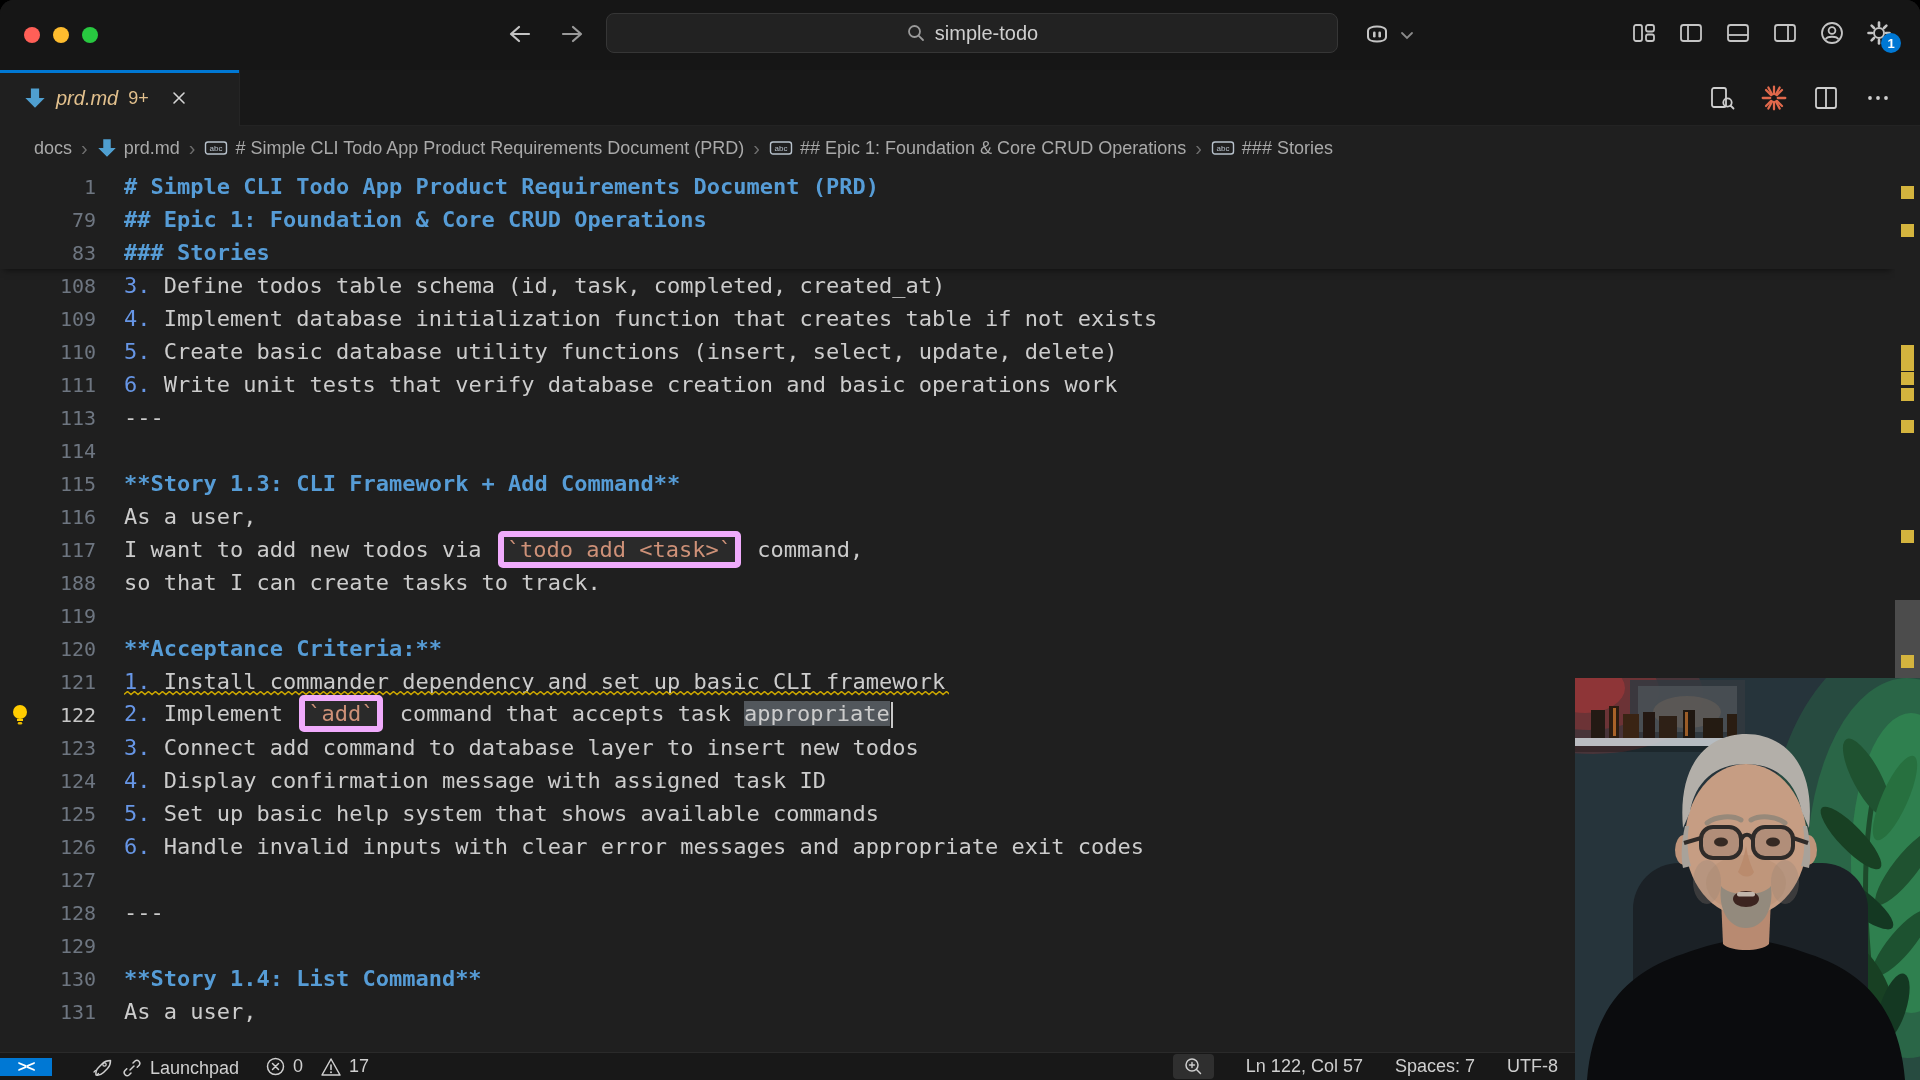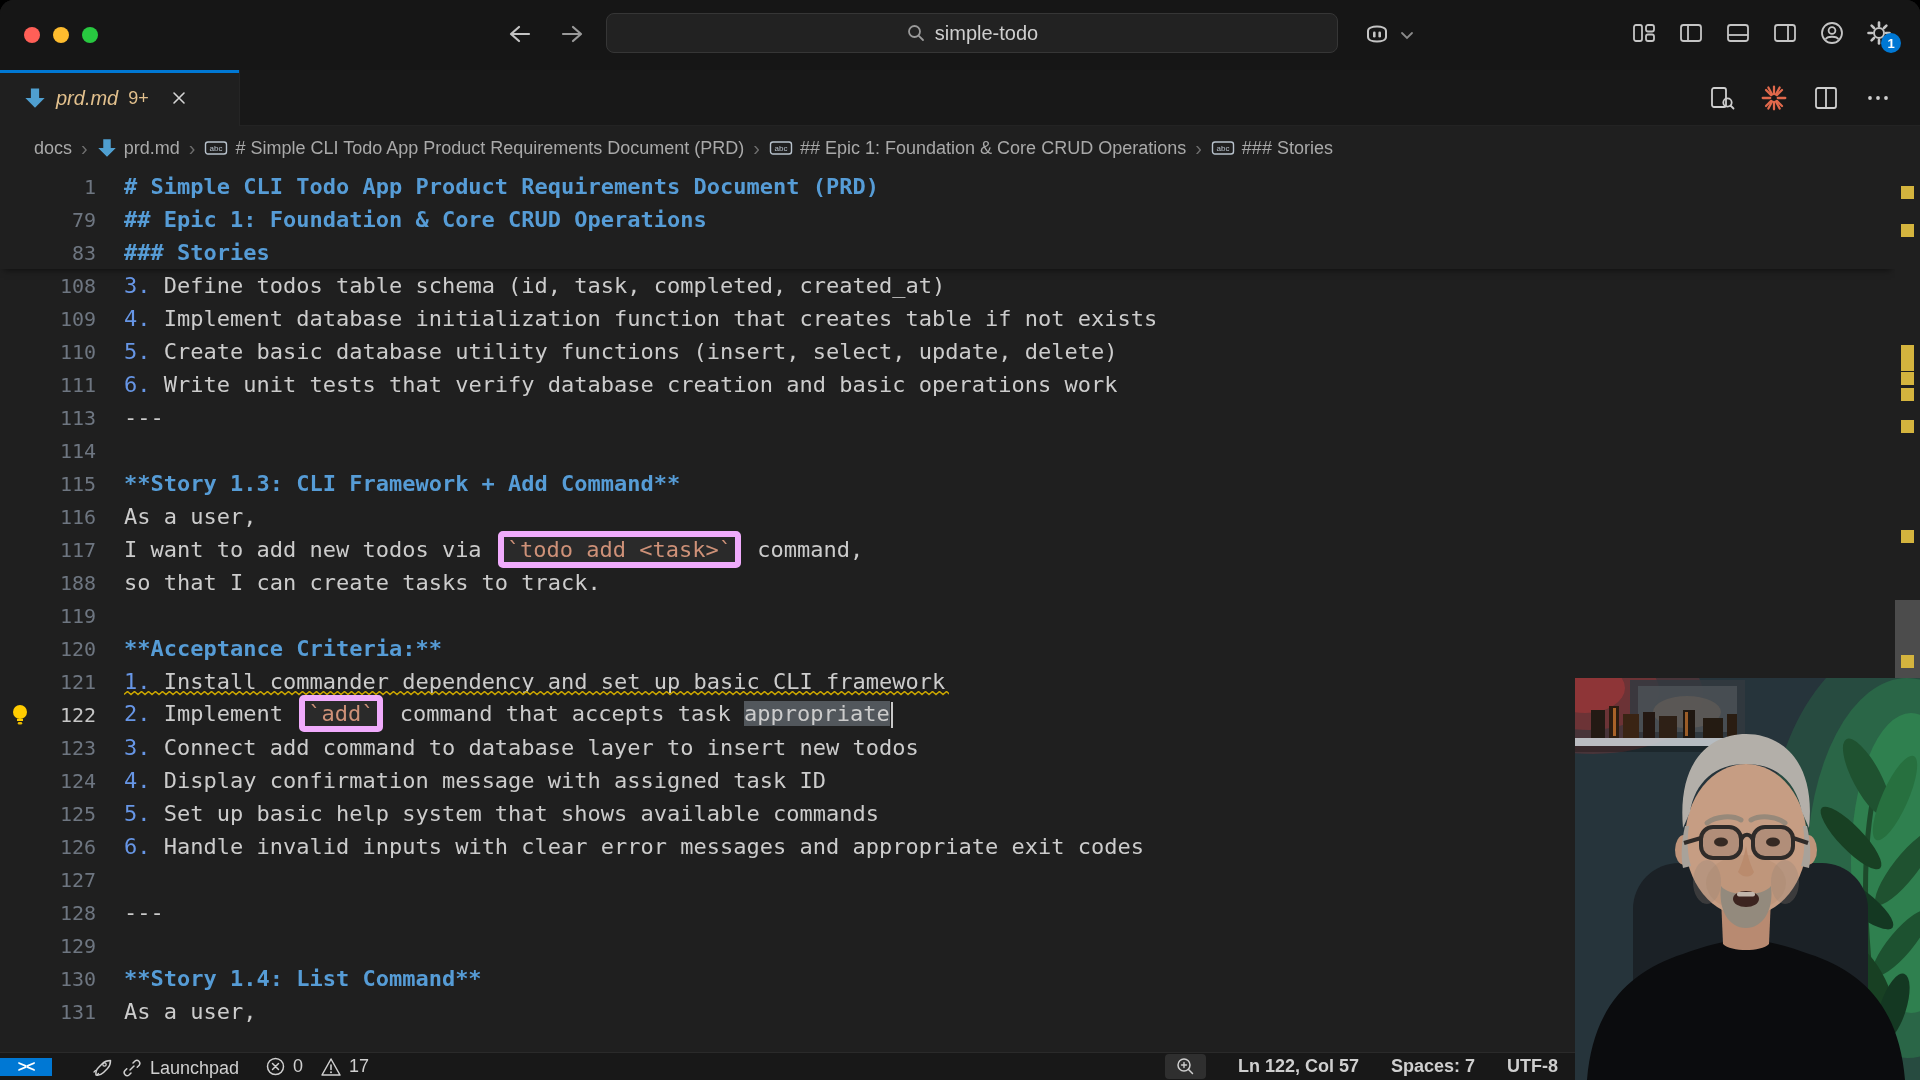--- a/index.html
+++ b/index.html
@@ -69,21 +69,21 @@
   .ov-marker { position:absolute; left:6px; width:13px; height:13px; background:#d4b43e; }
   .ov-thumb { position:absolute; left:0; width:25px; background:rgba(130,130,130,0.45); }
 
   
   .statusbar { position:absolute; left:0; right:0; bottom:0; height:28px; background:#181818;
                border-top:1px solid #2a2a2a; color:#cfcfcf; font-size:18px; display:flex; align-items:center; z-index:5; }
   .sb-remote { width:52px; height:100%; background:#0078d4; color:#fff; display:flex; align-items:center;
                justify-content:center; font-weight:bold; font-size:16px; letter-spacing:-1px; }
   .sb-item { display:flex; align-items:center; gap:7px; }
   .sb-left { display:flex; align-items:center; }
-  .sb-right { position:absolute; right:362px; display:flex; align-items:center; gap:32px;font-weight:bold; }
+  .sb-right { position:absolute; right:362px; display:flex; align-items:center; gap:32px; }
   .sb-zoom { background:#2f2f2f; border-radius:4px; padding:2px 10px; display:flex; align-items:center; }
 
   
   .webcam { position:absolute; left:1575px; top:678px; width:345px; height:402px; z-index:10; overflow:hidden; }
 
   svg { display:block; }
 </style>
 </head>
 <body>
 

